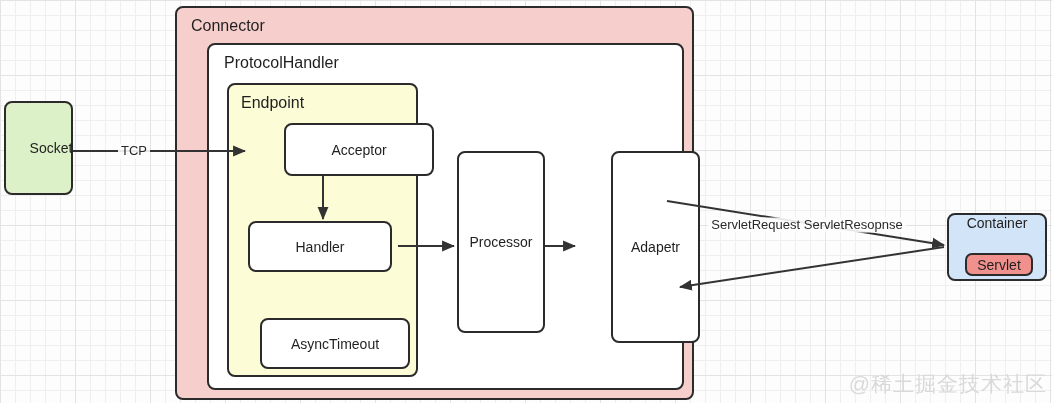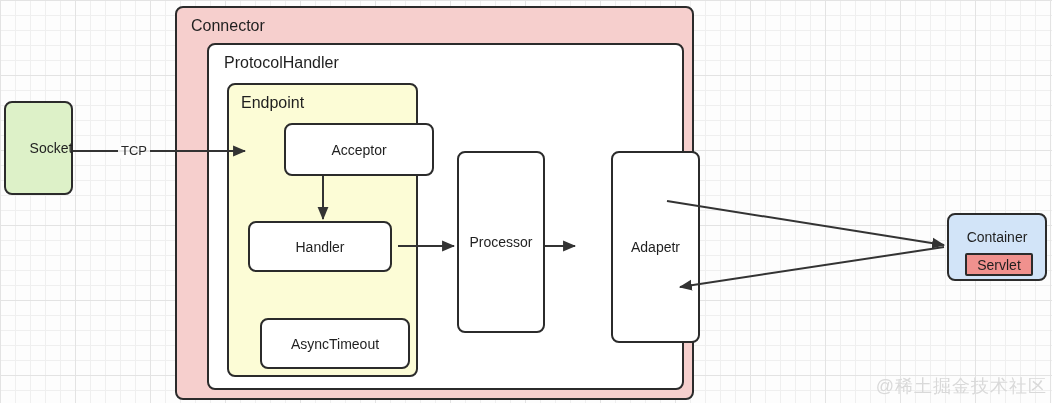--- a/index.html
+++ b/index.html
@@ -37,21 +37,21 @@
   .edges{position:absolute;left:0;top:0;pointer-events:none;}
   .edges line{stroke:var(--line);stroke-width:2;}
   .edges marker path{fill:var(--line);}
   .edge-label{
     position:absolute;transform:translate(-50%,-50%);
     font-size:13px;white-space:nowrap;color:#2a2a2a;
     background:rgba(253,253,253,0.9);padding:0 3px;line-height:1.15;
   }
   .watermark{
     position:absolute;right:5px;bottom:5px;
-    font-size:18px;color:var(--watermark);letter-spacing:1px;white-space:nowrap;
+    font-size:21px;color:var(--watermark);letter-spacing:1px;white-space:nowrap;
   }
 </style>
 </head>
 <body>
 
 <div class="canvas">
 
   <div class="box" style="left:175px;top:6px;width:519px;height:394px;background:var(--connector-fill);">
     <div class="group-label" style="left:14px;top:9px;">Connector</div>
   </div>
@@ -82,37 +82,38 @@
 
   <div class="node" style="left:457px;top:151px;width:88px;height:182px;">
     <span>Processor</span>
   </div>
 
   <div class="node" style="left:578px;top:151px;width:89px;height:192px;margin-left:33px;">
     <span>Adapetr</span>
   </div>
 
   <div class="box" style="left:947px;top:213px;width:100px;height:68px;background:var(--container-fill);">
-    <div style="text-align:center;font-size:14px;margin-top:14px;">Container</div>
+    <div style="text-align:center;font-size:14px;margin-top:0;">Container</div>
   </div>
-  <div class="node" style="left:965px;top:253px;width:68px;height:23px;background:var(--servlet-fill);border-radius:2px;border-width:2px;">
+  <div class="node" style="left:965px;top:253px;width:68px;height:23px;background:var(--servlet-fill);border-radius:7px;border-width:2px;">
     <span>Servlet</span>
   </div>
 
   <svg class="edges" width="1052" height="403" viewBox="0 0 1052 403">
     <defs>
       <marker id="arr" viewBox="0 0 12 12" refX="11" refY="6" markerWidth="13" markerHeight="13" orient="auto-start-reverse" markerUnits="userSpaceOnUse">
         <path d="M0,1 L12,6 L0,11 z"></path>
       </marker>
     </defs>
     <line x1="73" y1="151" x2="245" y2="151" marker-end="url(#arr)"></line>
     <line x1="323" y1="176" x2="323" y2="219" marker-end="url(#arr)"></line>
     <line x1="398" y1="246" x2="454" y2="246" marker-end="url(#arr)"></line>
     <line x1="545" y1="246" x2="575" y2="246" marker-end="url(#arr)"></line>
     <line x1="667" y1="201" x2="944" y2="245" marker-end="url(#arr)"></line>
     <line x1="944" y1="247" x2="680" y2="287" marker-end="url(#arr)"></line>
   </svg>
 
   <div class="edge-label" style="left:134px;top:151px;">TCP</div>
+  <div class="edge-label" style="left:807px;top:225px;">ServletRequest ServletResopnse</div>
 
   <div class="watermark">@稀土掘金技术社区</div>
 
 </div>
 
 </body></html>

